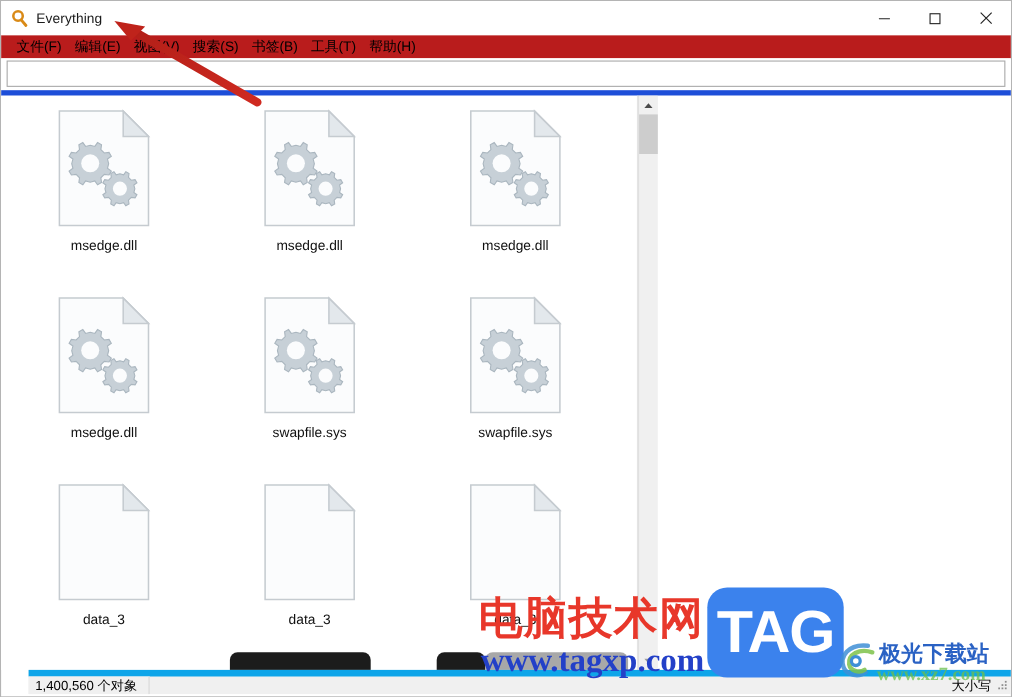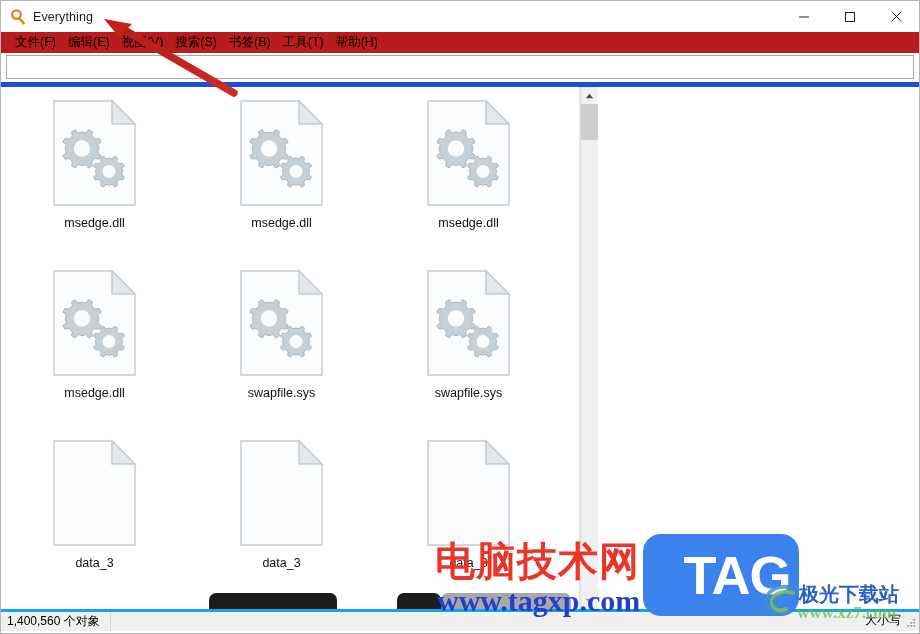--- a/index.html
+++ b/index.html
@@ -191,25 +191,26 @@
   #right-pane {
     flex: 1 1 auto;
     background: #ffffff;
   }
 
   
   #statusbar {
     position: relative;
     height: 22px;
     background: #f0f0f0;
-    border-top: 3px solid #0ea5e9;
+    border-top: 6px solid #0ea5e9;
     display: flex;
     align-items: center;
     box-sizing: border-box;
     user-select: none;
+    margin-left: 25px;
   }
   #status-count {
     font-size: 12px;
     color: #000;
     padding-left: 6px;
     white-space: nowrap;
     background: #f0f0f0;
     position: relative;
     z-index: 3;
     padding-right: 10px;
@@ -293,21 +294,20 @@
     position: absolute;
     left: 208px;
     top: 8px;
     width: 124px;
     height: 82px;
     background: #3b82ed;
     border-radius: 18px;
     display: flex;
     align-items: center;
     justify-content: center;
-    padding-left: 32px;
   }
   #wm-tag-text {
     font-family: "Liberation Sans", sans-serif;
     font-weight: bold;
     font-size: 54px;
     color: #ffffff;
     letter-spacing: -1px;
     line-height: 1;
   }
   #wm-jg {

